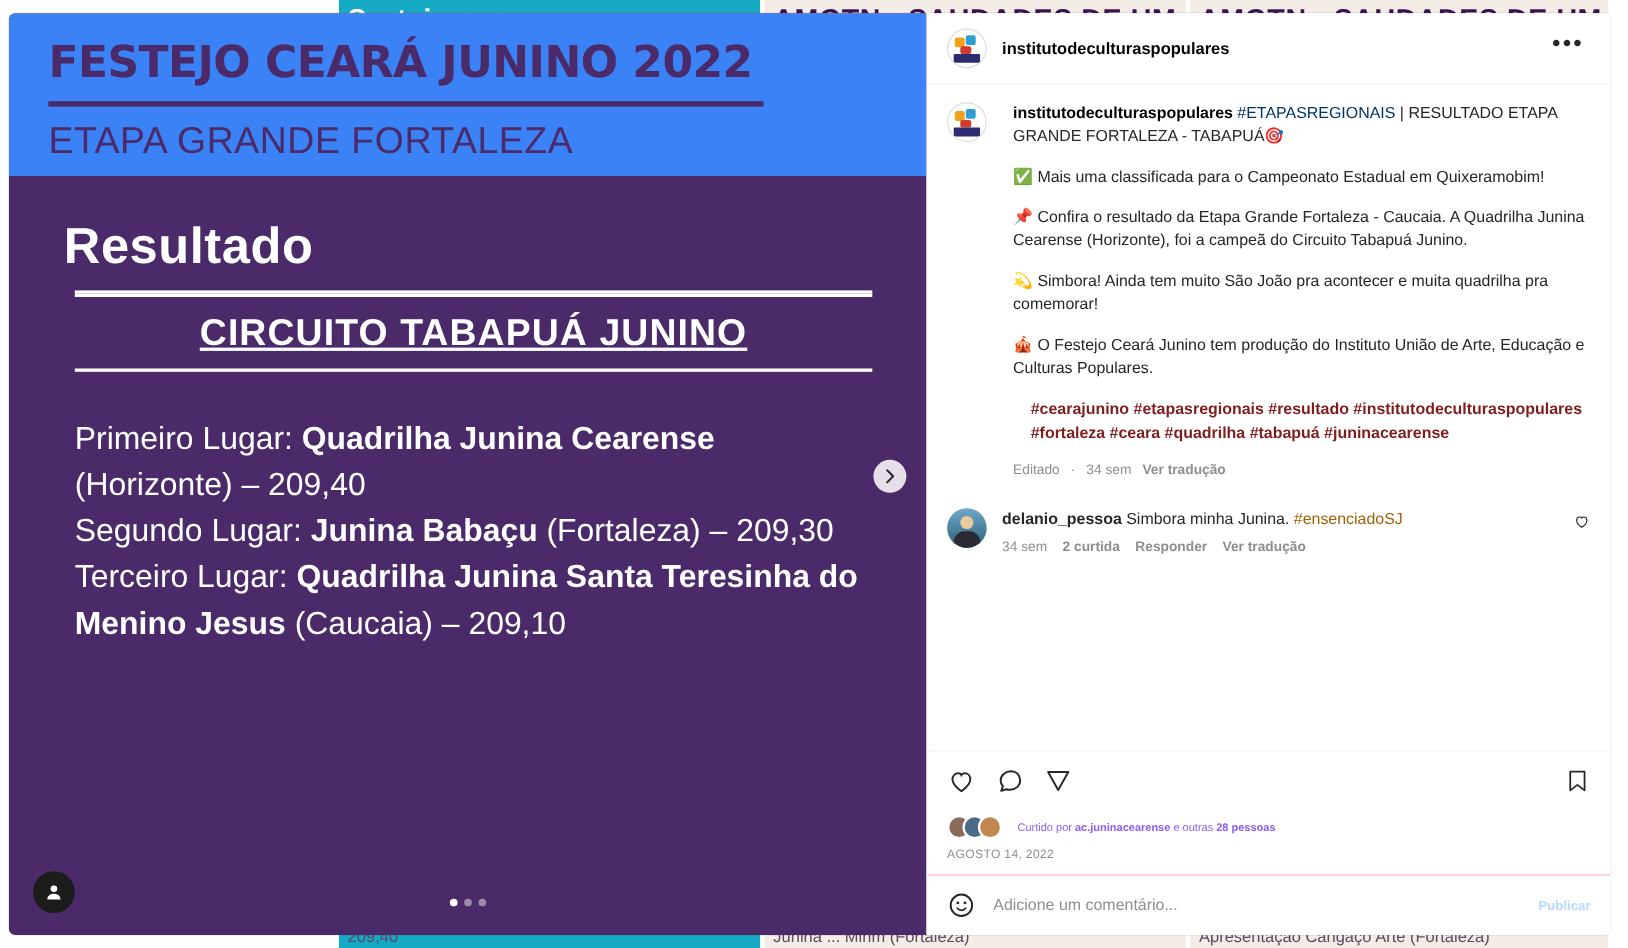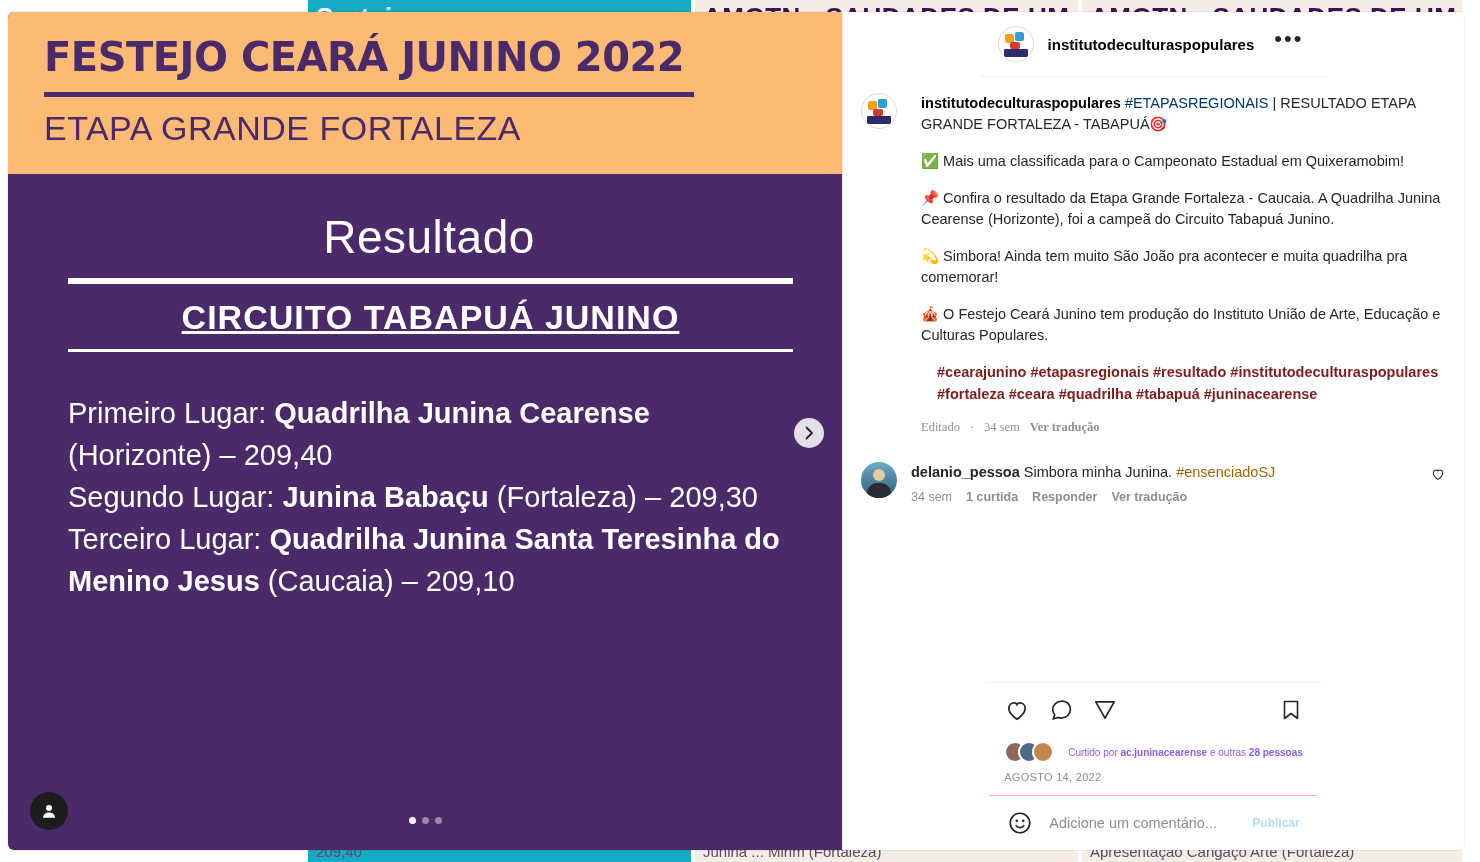--- a/index.html
+++ b/index.html
@@ -86,22 +86,22 @@
   
   .media {
     position: relative;
     width: 834px;
     height: 838px;
     background: #4a2a68;
     overflow: hidden;
     flex: none;
   }
   .media-header {
-    background: #fdba74;
-    padding: 24px 36px 26px 36px;
+    background: #3b82f6;
+    padding: 24px 36px 12px 36px;
   }
   .media-title {
     font-family: "DejaVu Sans", sans-serif;
     font-size: 40px;
     font-weight: bold;
     color: #4a2a68;
     letter-spacing: -0.5px;
     margin: 0;
     line-height: 1.05;
   }
@@ -117,24 +117,23 @@
     letter-spacing: 0.5px;
     margin: 0;
     font-weight: 400;
   }
   .media-body {
     padding: 36px 42px 0 50px;
     color: #ffffff;
   }
   .res-word {
     font-size: 46px;
-    font-weight: 400;
+    font-weight: 700;
     letter-spacing: 0.5px;
     margin: 0 0 14px 0;
-    text-align: center;
   }
   .dbl-rule {
     border-top: 3px solid #ffffff;
     border-bottom: 3px solid #ffffff;
     height: 0;
     margin: 0 0 0 10px;
     width: 725px;
   }
   .circuit {
     font-size: 34px;
@@ -187,21 +186,20 @@
   .dot.active { background: #ffffff; }
 
   
   .panel {
     width: 622px;
     height: 838px;
     display: flex;
     flex-direction: column;
     background: #ffffff;
     border-left: 1px solid #efefef;
-    align-items: center;
   }
   .panel-header {
     display: flex;
     align-items: center;
     gap: 14px;
     padding: 14px 18px;
     border-bottom: 1px solid #efefef;
     flex: none;
   }
   .ava {
@@ -249,21 +247,21 @@
     color: #262626;
   }
   .caption-body .uname { font-weight: bold; color: #000; }
   .caption-body .tag { color: #00376b; }
   .cap-p { margin: 16px 0 0 0; }
   .hashtags { color: #7f1d1d; margin: 16px 0 0 16px; line-height: 1.5; font-weight: bold; }
   .meta-row {
     margin-top: 12px;
     font-size: 12.5px;
     color: #8e8e8e;
-    display: flex; gap: 10px; align-items: center; font-family: Liberation Serif, serif;
+    display: flex; gap: 10px; align-items: center;
   }
   .meta-row .sep { color: #8e8e8e; }
   .meta-link { color: #8e8e8e; font-weight: bold; cursor: pointer; }
 
   .comment-row {
     display: flex;
     gap: 14px;
     align-items: flex-start;
     margin-top: 26px;
   }
@@ -467,21 +465,21 @@
 
         <div class="comment-row">
           <div class="ava-person">
             <span class="head"></span>
               <span class="body"></span>
           </div>
           <div class="comment-main">
             <div><span class="cuser">delanio_pessoa</span><span> Simbora minha Junina. </span><span class="ctag">#ensenciadoSJ</span></div>
             <div class="comment-meta">
               <span>34 sem</span>
-              <span class="b">1 curtida</span>
+              <span class="b">2 curtida</span>
               <span class="b">Responder</span>
               <span class="b">Ver tradução</span>
             </div>
           </div>
           <div class="heart-sm">
             <svg width="16" height="16" viewBox="0 0 24 24">
               <path d="M12 20s-7-4.5-7-9.2C5 7.6 7.2 6 9.3 6c1.4 0 2.3.7 2.7 1.3C12.4 6.7 13.3 6 14.7 6 16.8 6 19 7.6 19 10.8 19 15.5 12 20 12 20z" fill="none" stroke="#262626" stroke-width="1.6"></path>
             </svg>
           </div>
         </div>

